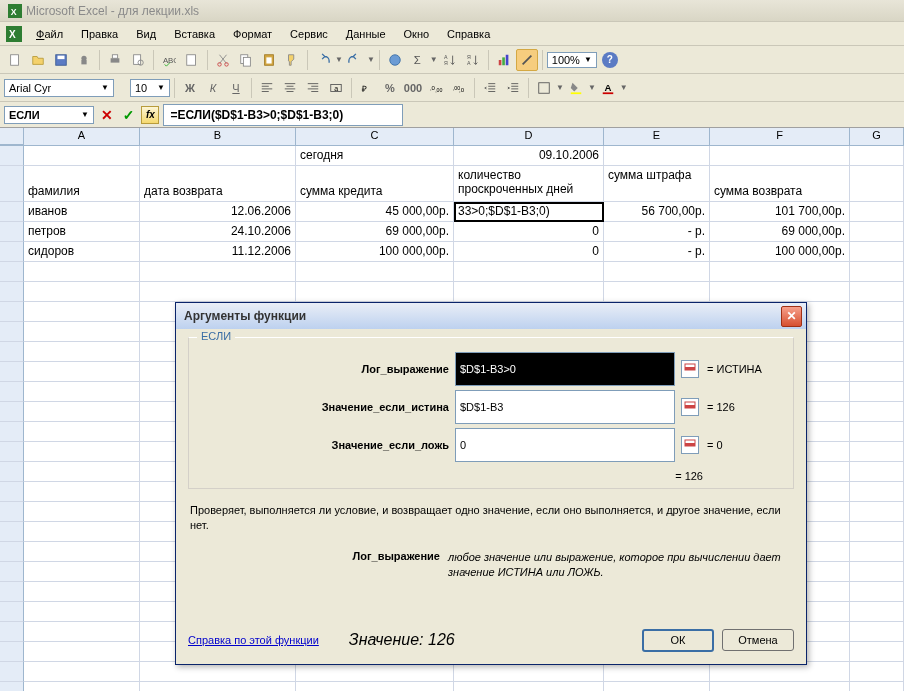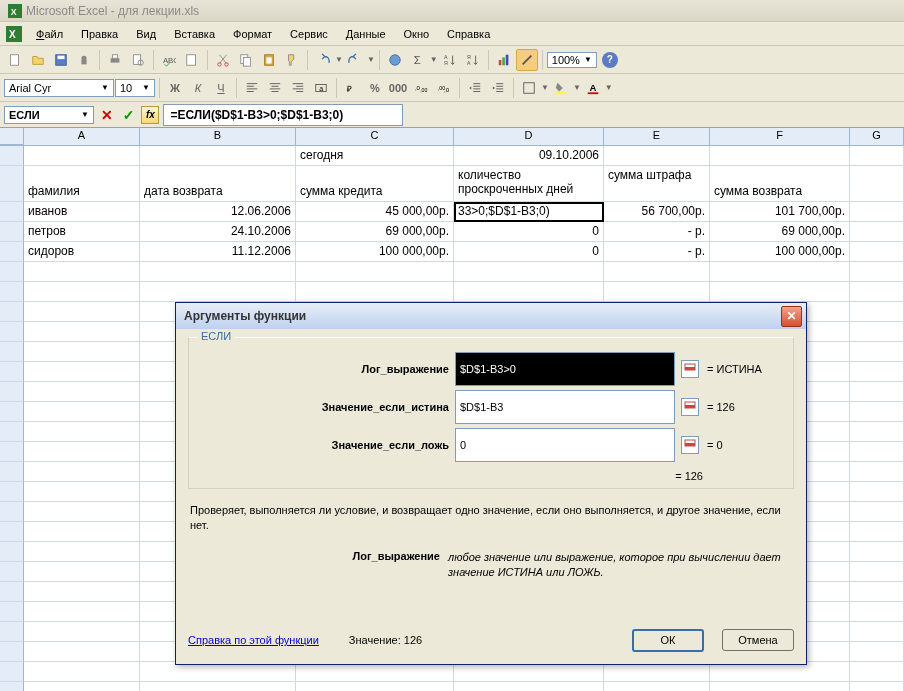--- a/index.html
+++ b/index.html
@@ -15,21 +15,21 @@
 
 .toolbar { height: 28px; background: #ece9d8; border-bottom: 1px solid #cac7b8; display: flex; align-items: center; padding: 2px 4px; gap: 1px; }
 .tbtn { width: 22px; height: 22px; display: flex; align-items: center; justify-content: center; border-radius: 2px; color: #666; }
 .tsep { width: 1px; height: 20px; background: #cac7b8; margin: 0 3px; }
 .tbtn svg { width: 14px; height: 14px; }
 .zoom { border: 1px solid #7f9db9; background: #fff; padding: 1px 4px; font-size: 11px; display: flex; align-items: center; gap: 4px; min-width:50px;}
 .help-icon { width:16px; height:16px; border-radius:50%; background:#5b7bc4; color:#fff; display:flex; align-items:center; justify-content:center; font-weight:bold; font-size:10px; margin-left:4px;}
 
 .formatbar { height: 28px; background: #ece9d8; border-bottom: 1px solid #cac7b8; display: flex; align-items: center; padding: 2px 4px; gap: 1px; }
 .fontname { border: 1px solid #7f9db9; background: #fff; padding: 2px 4px; width: 110px; display:flex; justify-content:space-between; align-items:center; font-size:11px;}
-.fontsize { border: 1px solid #7f9db9; background: #fff; padding: 2px 4px; width: 40px; display:flex; justify-content:space-between; align-items:center; font-size:11px;}
+.fontsize { border: 1px solid #7f9db9; background: #fff; padding: 2px 4px; width: 40px; display:flex; justify-content:space-between; align-items:center; font-size:11px;margin-left:15px;}
 .drop-tri { font-size: 8px; color: #000; }
 
 .formulabar { height: 26px; background: #ece9d8; border-bottom: 1px solid #a0a0a0; display: flex; align-items: center; padding: 2px 4px; gap: 4px; }
 .namebox { border: 1px solid #7f9db9; background: #fff; padding: 2px 4px; width: 90px; display:flex; justify-content:space-between; align-items:center; font-weight:bold; font-size:11px;}
 .cancel-x { color: #c00; font-weight: bold; font-size:14px; padding:0 3px; cursor:pointer;}
 .accept-v { color: #090; font-weight: bold; font-size:14px; padding:0 3px; cursor:pointer;}
 .fx { width:18px; height:18px; background: linear-gradient(#fdf6d5,#f5d96f); border:1px solid #b89c3c; display:flex; align-items:center; justify-content:center; font-style:italic; font-weight:bold; font-size:10px;}
 .formula-input { border: 1px solid #7f9db9; background: #fff; padding: 3px 6px; flex: 0 0 240px; font-weight:bold; font-size:12px;}
 
 .sheet { position: relative; background: #fff; }
@@ -59,22 +59,22 @@
 .refbtn { width: 18px; height: 18px; border: 1px solid #7f9db9; background: #fff; display:flex; align-items:center; justify-content:center; cursor:pointer;}
 .refbtn svg { width:12px; height:12px;}
 .argval { font-size: 11px; margin-left: 2px; }
 .result-right { text-align:right; padding-right:80px; font-size:11px; margin-top:8px;}
 .desc { font-size: 11px; padding: 6px 2px; line-height: 1.4; }
 .desc-arg { display:flex; gap:8px; padding: 10px 2px 30px 2px; font-size:11px;}
 .desc-arg .lbl { width: 250px; text-align:right; font-weight:bold;}
 .desc-arg .txt { flex:1; line-height:1.4;font-style:italic;}
 .dlg-footer { display: flex; align-items: center; padding: 6px 12px 12px 12px; gap: 30px; }
 .helplink { color: #0000cc; text-decoration: underline; cursor:pointer; font-size:11px;}
-.result-label { font-size:11px;}
-.dlg-buttons { margin-left: auto; display: flex; gap: 18px; }
+.result-label { font-size:16px;font-style:italic;}
+.dlg-buttons { margin-left: auto; display: flex; gap: 8px; }
 .winbtn { min-width: 72px; height: 22px; background: #ece9d8; border: 1px solid #707070; border-radius: 3px; font-size: 11px; cursor:pointer;}
 .winbtn.default { border: 2px solid #3a6ea5; height:23px;}
 .tarrow { font-size:8px; color:#666;}
 </style>
 </head>
 <body>
 
 <div class="titlebar">
   <span class="logo">
     <svg viewBox="0 0 16 16">

